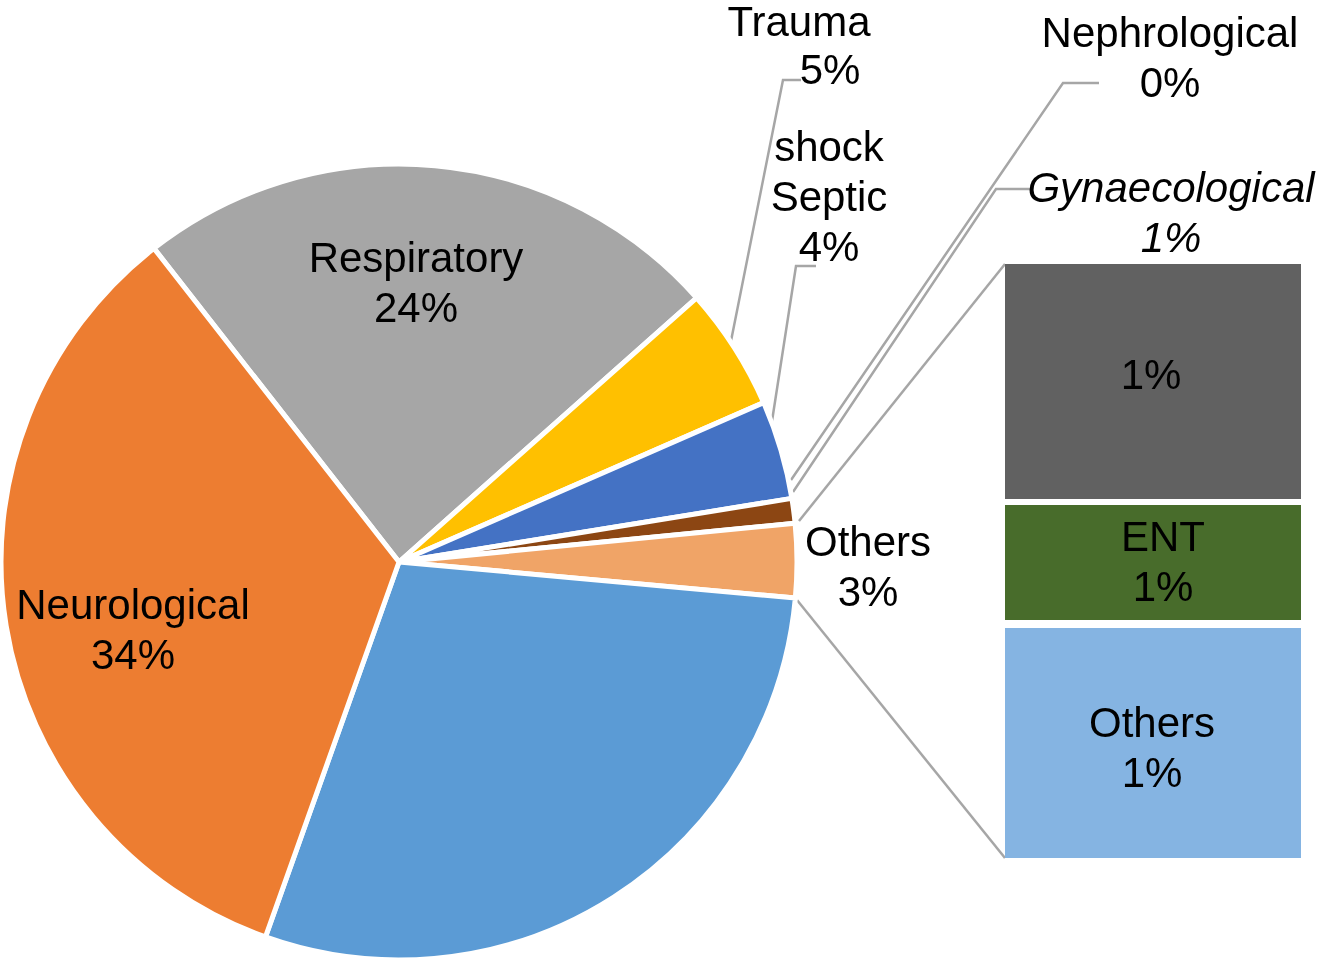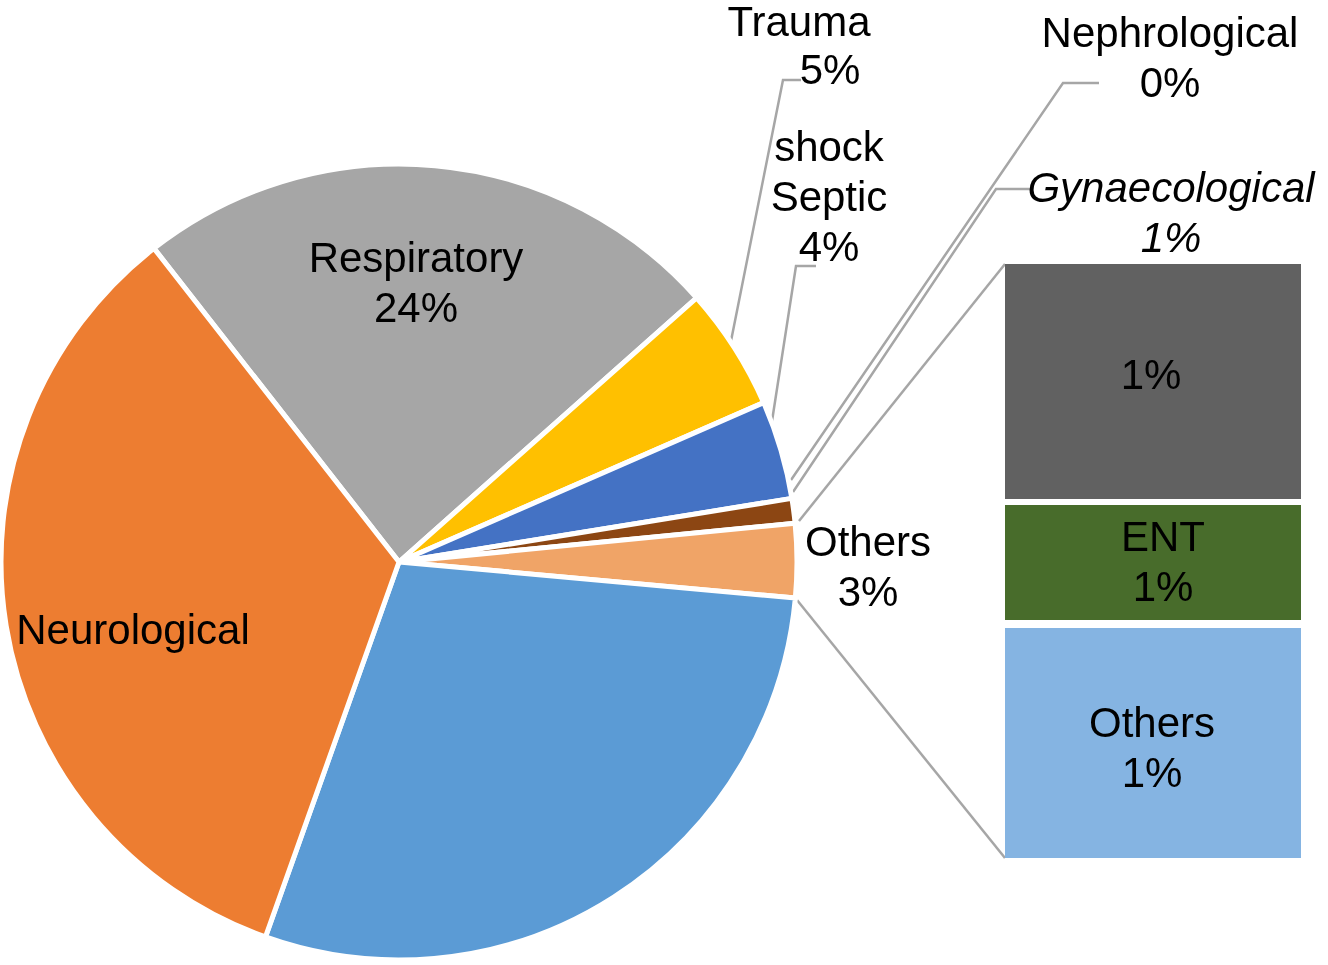--- a/index.html
+++ b/index.html
@@ -44,20 +44,21 @@
       <rect x="1005" y="505" width="296" height="115" fill="#486C2B"></rect>
       <rect x="1005" y="628" width="296" height="230" fill="#85B4E2"></rect>
     </svg>
 
   <div class="lbl" style="left: 416px; top: 283px;">
     <div>Respiratory</div>
     <div>24%</div>
   </div>
   <div class="lbl" style="left: 133px; top: 630px;">
     <div>Neurological</div>
+    <div>34%</div>
   </div>
   <div class="lbl" style="left: 799px; top: 22px;">
     <div>Trauma</div>
   </div>
   <div class="lbl" style="left: 830px; top: 70px;">
     <div>5%</div>
   </div>
   <div class="lbl" style="left: 829px; top: 197px;">
     <div>shock</div>
     <div>Septic</div>

